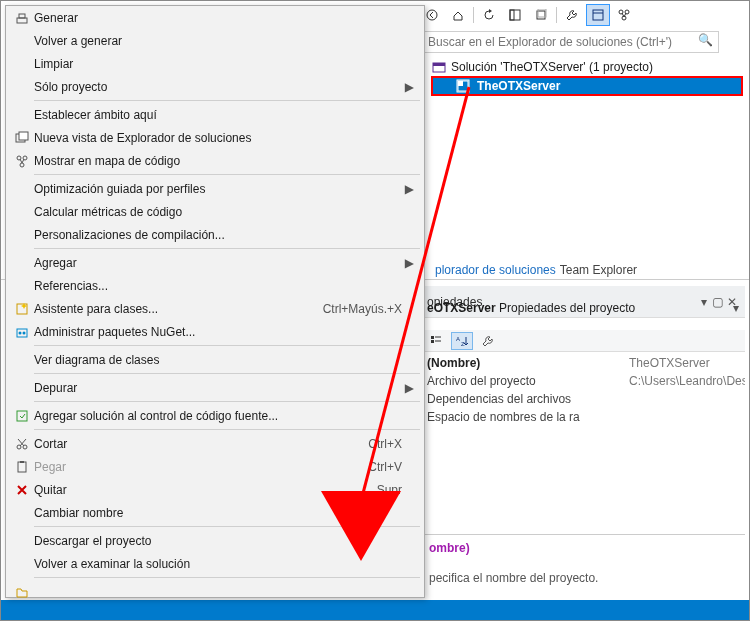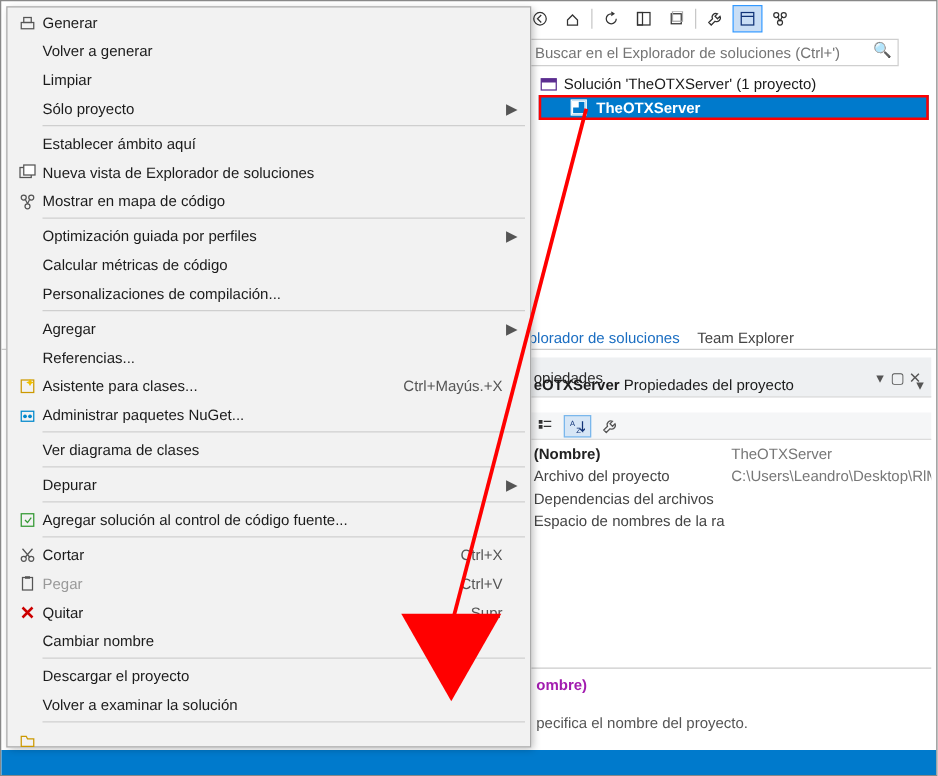--- a/index.html
+++ b/index.html
@@ -39,21 +39,21 @@
 
   
   .sol-line{ position:absolute; left:430px; top:58px; display:flex; align-items:center; gap:4px;}
   .proj-row{
     position:absolute; left:430px; right:6px; top:75px; height:20px;
     background:#007acc; color:#fff; display:flex; align-items:center; gap:6px;
     padding-left:22px; border:2px solid #ff0000;
   }
 
   
-  .tabs-mid{ position:absolute; left:420px; top:260px; display:flex; gap:10px; font-size:12px;}
+  .tabs-mid{ position:absolute; left:432px; top:260px; display:flex; font-size:12px;}
   .tabs-mid .tab{ color:#1b6ec2; padding:2px 2px; }
   .tabs-mid .tab.inactive{ color:#444;}
   .tabs-mid-line{ position:absolute; left:0; right:0; top:278px; border-top:1px solid #ccc;}
 
   
   .props-header{
     position:absolute; left:420px; right:4px; top:285px; height:32px;
     background:#eef0f2; display:flex; align-items:center; padding:0 6px;
     color:#2b2b2b;
   }
@@ -67,21 +67,21 @@
   .props-toolbar{
     position:absolute; left:420px; right:4px; top:329px; height:22px;
     display:flex; align-items:center; gap:4px; padding:0 4px; border-bottom:1px solid #dcdcdc;
     background:#f5f6f7;
   }
   .props-toolbar .btn{ width:22px;height:18px;display:flex;align-items:center;justify-content:center;border:1px solid transparent;}
   .props-toolbar .btn.sel{ background:#d6e6f6; border-color:#7ab7ec;}
   .props-grid{
     position:absolute; left:420px; right:4px; top:353px;
   }
-  .props-grid .row{ display:flex; height:18px; align-items:center;}
+  .props-grid .row{ display:flex; height:18px; align-items:center;gap:44px;}
   .props-grid .row .k{ width:160px; padding-left:6px; color:#444;}
   .props-grid .row .k.bold{ font-weight:600; color:#222;}
   .props-grid .row .v{ flex:1; color:#777; padding-left:4px; white-space:nowrap; overflow:hidden;}
   .props-desc{
     position:absolute; left:420px; right:4px; bottom:26px; height:60px;
     border-top:1px solid #ccc; padding:6px 8px;
   }
   .props-desc .t{ font-weight:700; color:#a21caf;}
   .props-desc .d{ color:#555; margin-top:16px;}
   .footer-bar{

